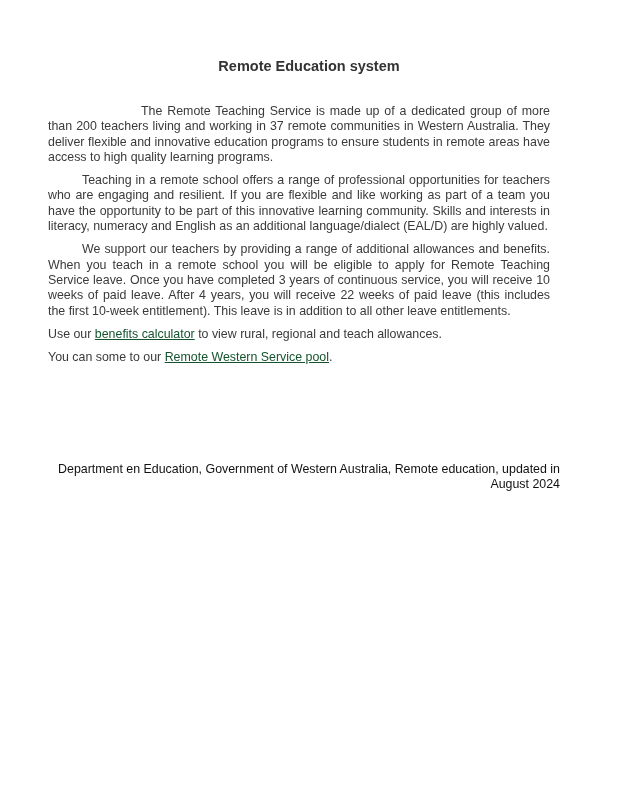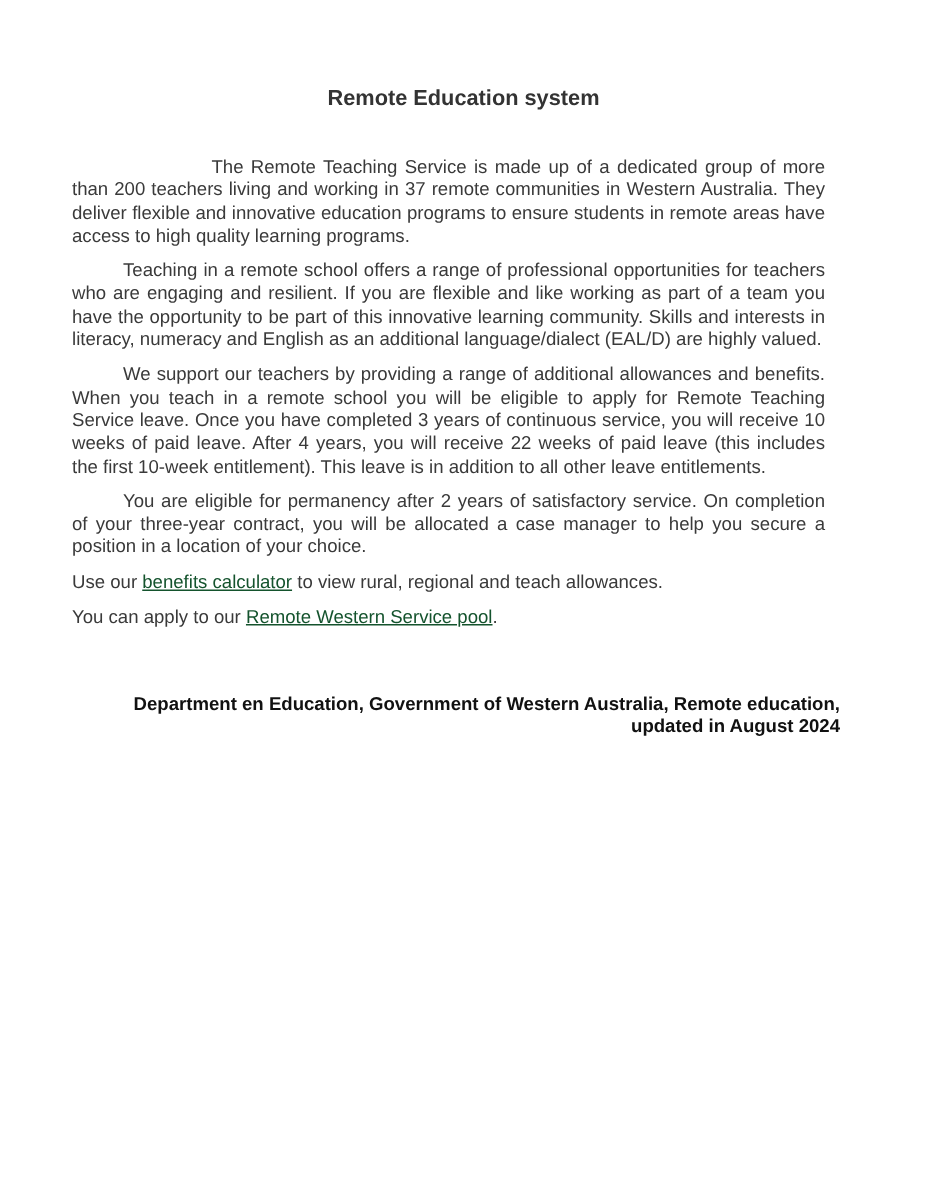--- a/index.html
+++ b/index.html
@@ -7,29 +7,28 @@
          font-family: "Liberation Sans", sans-serif; color: #3a3a3a; }
   .title { position: absolute; top: 58px; left: 0; width: 618px; text-align: center;
            font-weight: bold; font-size: 14.5px; color: #333333; margin: 0; }
   .body-wrap { position: absolute; top: 104px; left: 48px; width: 502px; }
   p { margin: 0 0 8px 0; font-size: 12.4px; line-height: 15.3px; text-align: justify; }
   p.indent { text-indent: 34px; }
   p.first { text-indent: 93px; }
   p.plain { text-align: left; }
   a { color: #14532d; text-decoration: underline; }
   .source { position: absolute; top: 462px; left: 58px; width: 502px; text-align: right;
-            font-size: 12.4px; line-height: 15.3px; color: #111111; margin: 0; font-weight: bold; }
+            font-size: 12.4px; line-height: 15.3px; color: #111111; margin: 0; }
 </style>
 </head>
 <body>
 
 <h1 class="title">Remote Education system</h1>
 
 <div class="body-wrap">
   <p class="first">The Remote Teaching Service is made up of a dedicated group of more than 200 teachers living and working in 37 remote communities in Western Australia. They deliver flexible and innovative education programs to ensure students in remote areas have access to high quality learning programs.</p>
   <p class="indent">Teaching in a remote school offers a range of professional opportunities for teachers who are engaging and resilient. If you are flexible and like working as part of a team you have the opportunity to be part of this innovative learning community. Skills and interests in literacy, numeracy and English as an additional language/dialect (EAL/D) are highly valued.</p>
   <p class="indent">We support our teachers by providing a range of additional allowances and benefits. When you teach in a remote school you will be eligible to apply for Remote Teaching Service leave. Once you have completed 3 years of continuous service, you will receive 10 weeks of paid leave. After 4 years, you will receive 22 weeks of paid leave (this includes the first 10-week entitlement). This leave is in addition to all other leave entitlements.</p>
-  <p class="indent">You are eligible for permanency after 2 years of satisfactory service. On completion of your three-year contract, you will be allocated a case manager to help you secure a position in a location of your choice.</p>
   <p class="plain"><span>Use our </span><a href="#">benefits calculator</a><span> to view rural, regional and teach allowances.</span></p>
-  <p class="plain"><span>You can apply to our </span><a href="#">Remote Western Service pool</a><span>.</span></p>
+  <p class="plain"><span>You can some to our </span><a href="#">Remote Western Service pool</a><span>.</span></p>
 </div>
 
 <p class="source">Department en Education, Government of Western Australia, Remote education, updated in August 2024</p>
 
 </body></html>

